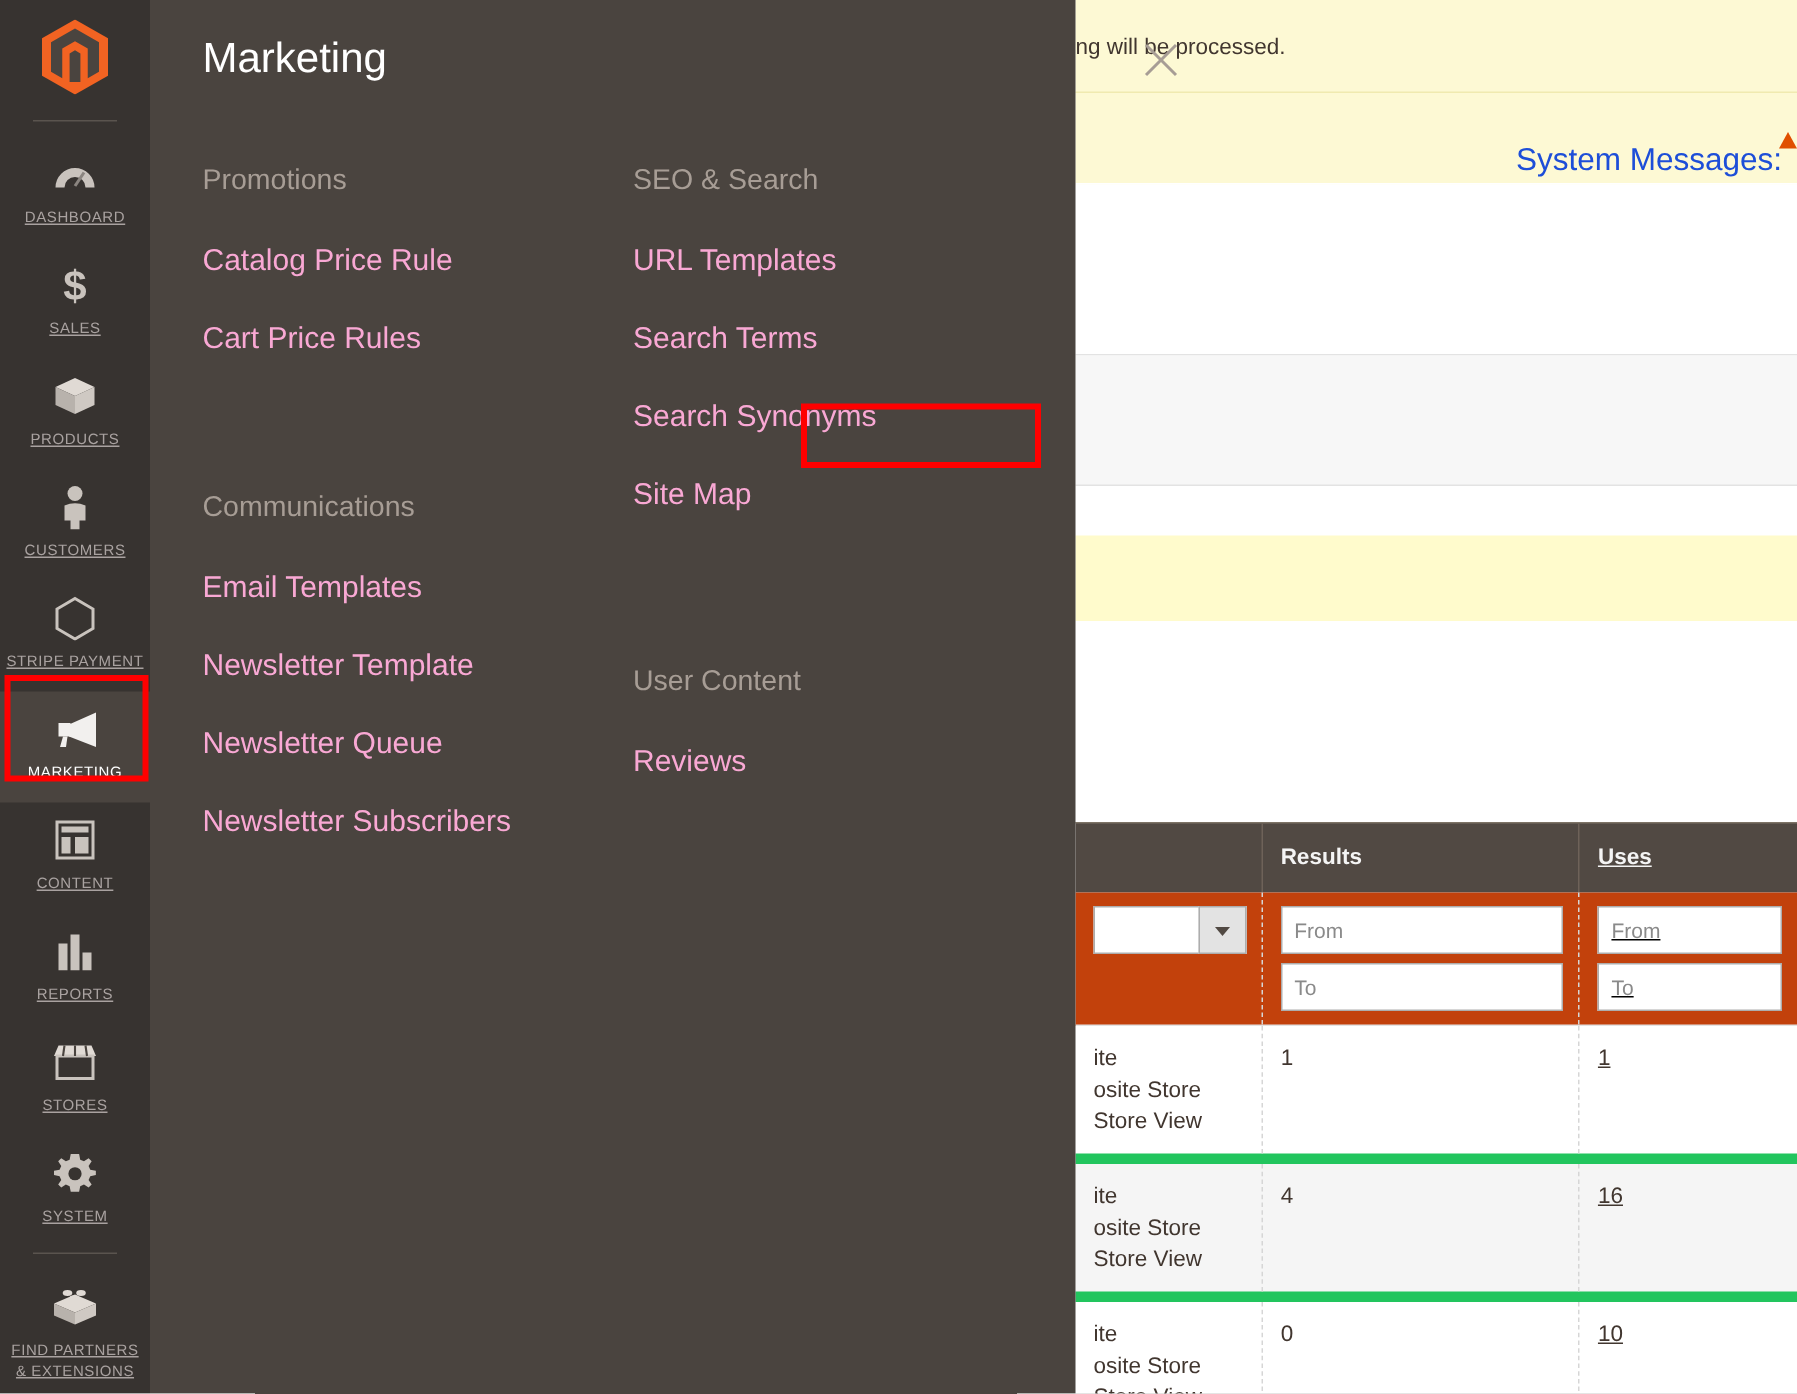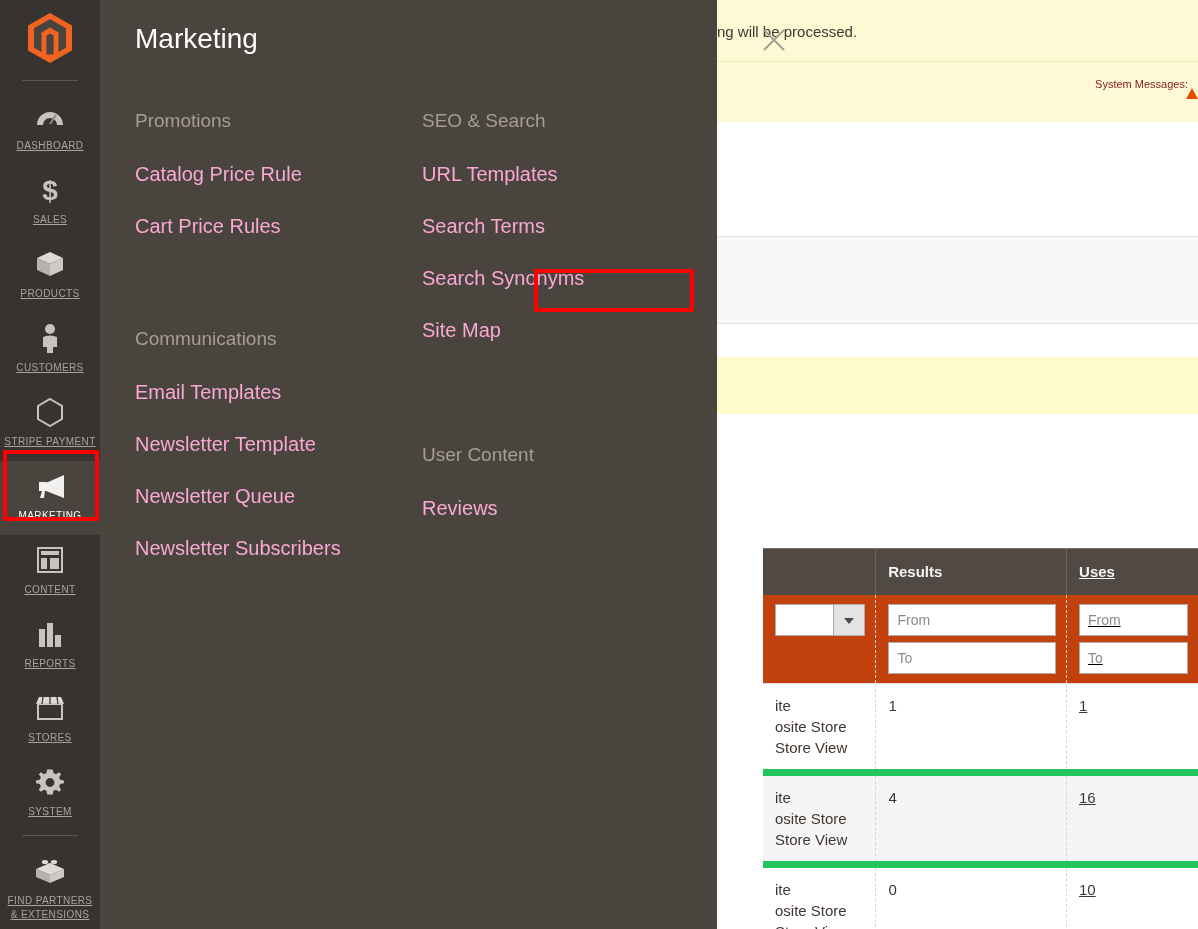--- a/index.html
+++ b/index.html
@@ -24,38 +24,38 @@
     border-bottom: 1px solid #f0eab0;
     padding: 0; box-sizing: border-box;
   }
   .msg-bar-1 { height: 62px; }
   .msg-bar-1 .txt { position: absolute; left: 0px; top: 22px; white-space: nowrap; }
   .msg-bar-2 {
     position: absolute; left: 717px; top: 62px; right: 0; height: 60px;
     background: #fdf9d4; border-bottom: 1px solid #ffffff;
   }
   .msg-bar-2 .sysmsg {
-    position: absolute; right: 10px; top: 16px;
-    font-size: 11px; color: #7f1d1d; white-space: nowrap;
+    position: absolute; right: 10px; top: 33px;
+    font-size: 21px; color: #1d4ed8; white-space: nowrap;
   }
   .warn-tri {
     position: absolute; right: 0px; top: 26px;
     width: 0; height: 0;
     border-left: 6px solid transparent;
     border-right: 6px solid transparent;
     border-bottom: 11px solid #e04f00;
   }
   .bg-strip-white-a { position: absolute; left: 717px; top: 123px; right: 0; height: 113px; background: #fff; border-bottom: 1px solid #e3e3e3; }
   .bg-strip-grey    { position: absolute; left: 717px; top: 237px; right: 0; height: 86px; background: #f7f7f7; border-bottom: 1px solid #e3e3e3; }
   .bg-strip-white-b { position: absolute; left: 717px; top: 324px; right: 0; height: 33px; background: #fff; }
   .bg-strip-yellow  { position: absolute; left: 717px; top: 357px; right: 0; height: 57px; background: #fffbcc; }
   .bg-strip-white-c { position: absolute; left: 717px; top: 414px; right: 0; height: 134px; background: #fff; }
 
   
-  .grid { position: absolute; left: 717px; top: 548px; right: 0; bottom: 0; background: #fff; margin-left: 46px; }
+  .grid { position: absolute; left: 717px; top: 548px; right: 0; bottom: 0; background: #fff; }
   .grid-head { display: flex; height: 46px; background: #514943; border-top: 1px solid #7d7366; }
   .grid-head .cell {
     color: #f4f4f4; font-size: 15px; font-weight: bold;
     padding: 14px 0 0 12px; box-sizing: border-box;
     border-left: 1px solid #6e6259;
   }
   .grid-head .cell:first-child { border-left: none; }
   .col-a { width: 124px; }
   .col-b { width: 212px; }
   .col-c { width: 146px; text-decoration: underline; }

